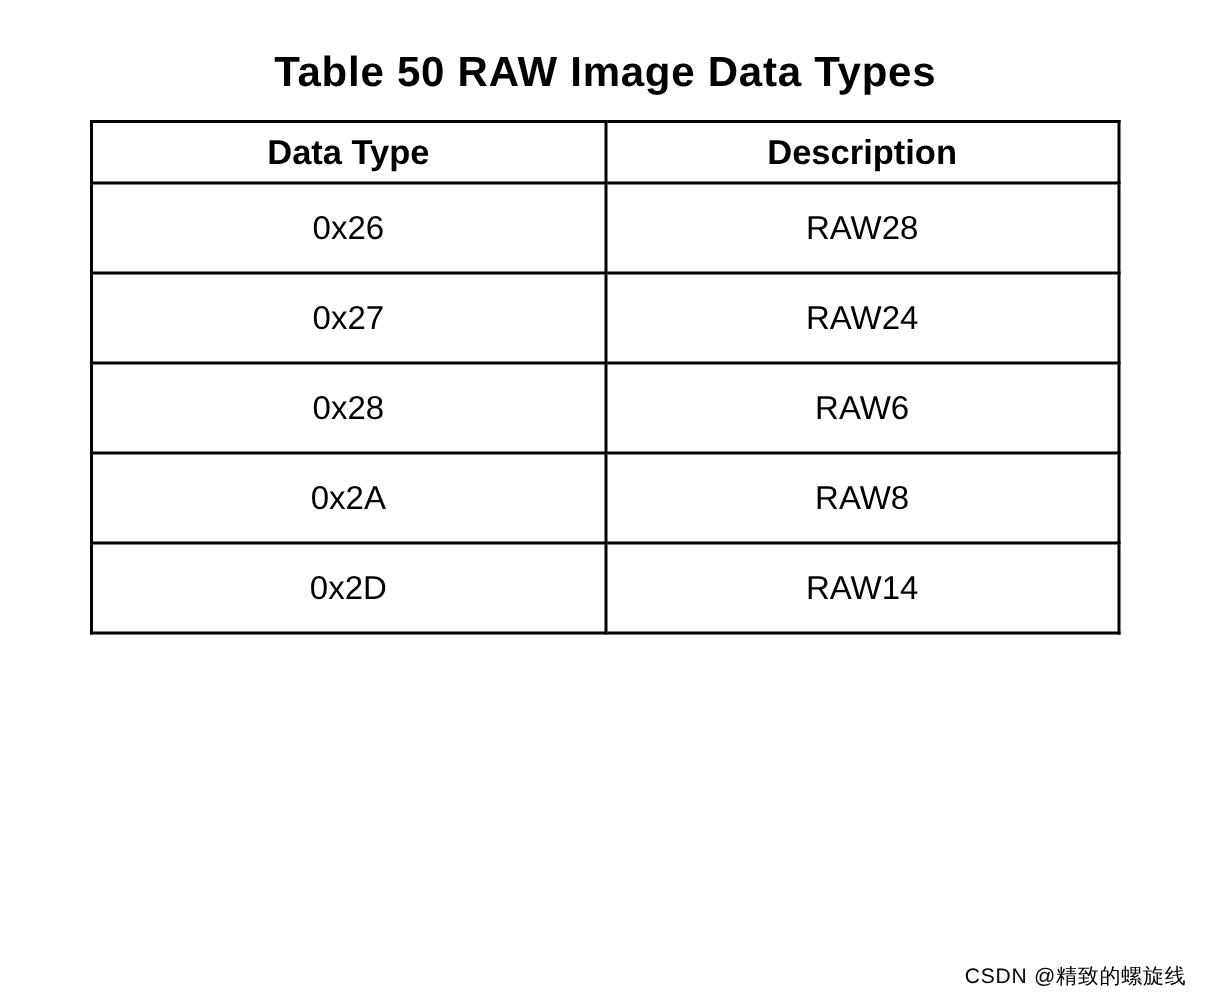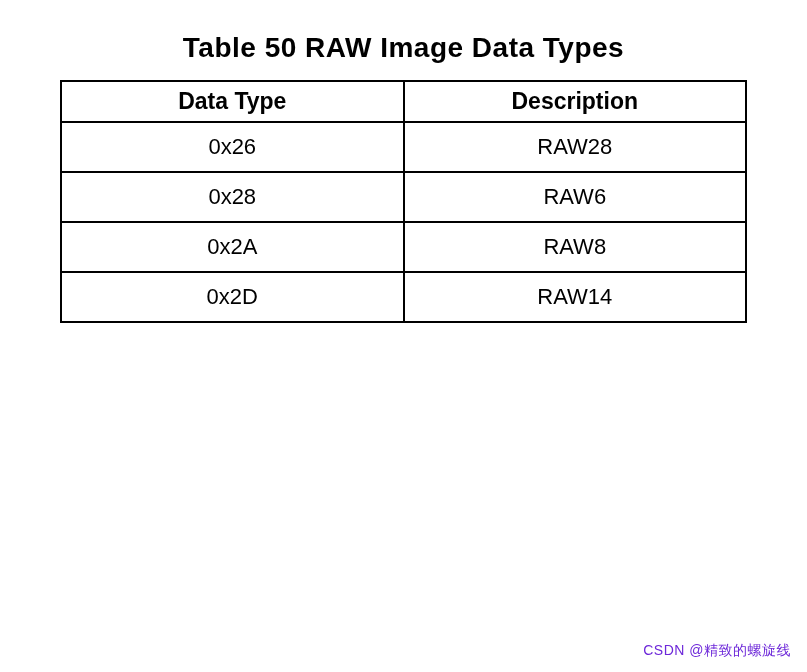--- a/index.html
+++ b/index.html
@@ -23,37 +23,37 @@
     }
     table {
       width: 100%;
       border-collapse: collapse;
       table-layout: fixed;
     }
     th, td {
       border: 2px solid #000;
       text-align: center;
       vertical-align: middle;
-      height: 50px;
+      height: 60px;
       font-size: 22px;
     }
     th {
       font-weight: bold;
       font-size: 23px;
       height: 41px;
     }
     td {
       font-weight: normal;
     }
     .watermark {
       position: absolute;
       right: 16px;
       bottom: 12px;
       font-size: 14px;
-      color: #6d28d9;
+      color: #000000;
       letter-spacing: 0.5px;
       font-family: "Microsoft YaHei", Arial, sans-serif;
     }
   </style>
 </head>
 <body>
 
 <div class="container">
   <h2 class="table-title">Table 50 RAW Image Data Types</h2>
   <table>
@@ -62,20 +62,24 @@
         <th>Data Type</th>
         <th>Description</th>
       </tr>
     </thead>
     <tbody>
       <tr>
         <td>0x26</td>
         <td>RAW28</td>
       </tr>
       <tr>
+        <td>0x27</td>
+        <td>RAW24</td>
+      </tr>
+      <tr>
         <td>0x28</td>
         <td>RAW6</td>
       </tr>
       <tr>
         <td>0x2A</td>
         <td>RAW8</td>
       </tr>
       <tr>
         <td>0x2D</td>
         <td>RAW14</td>

